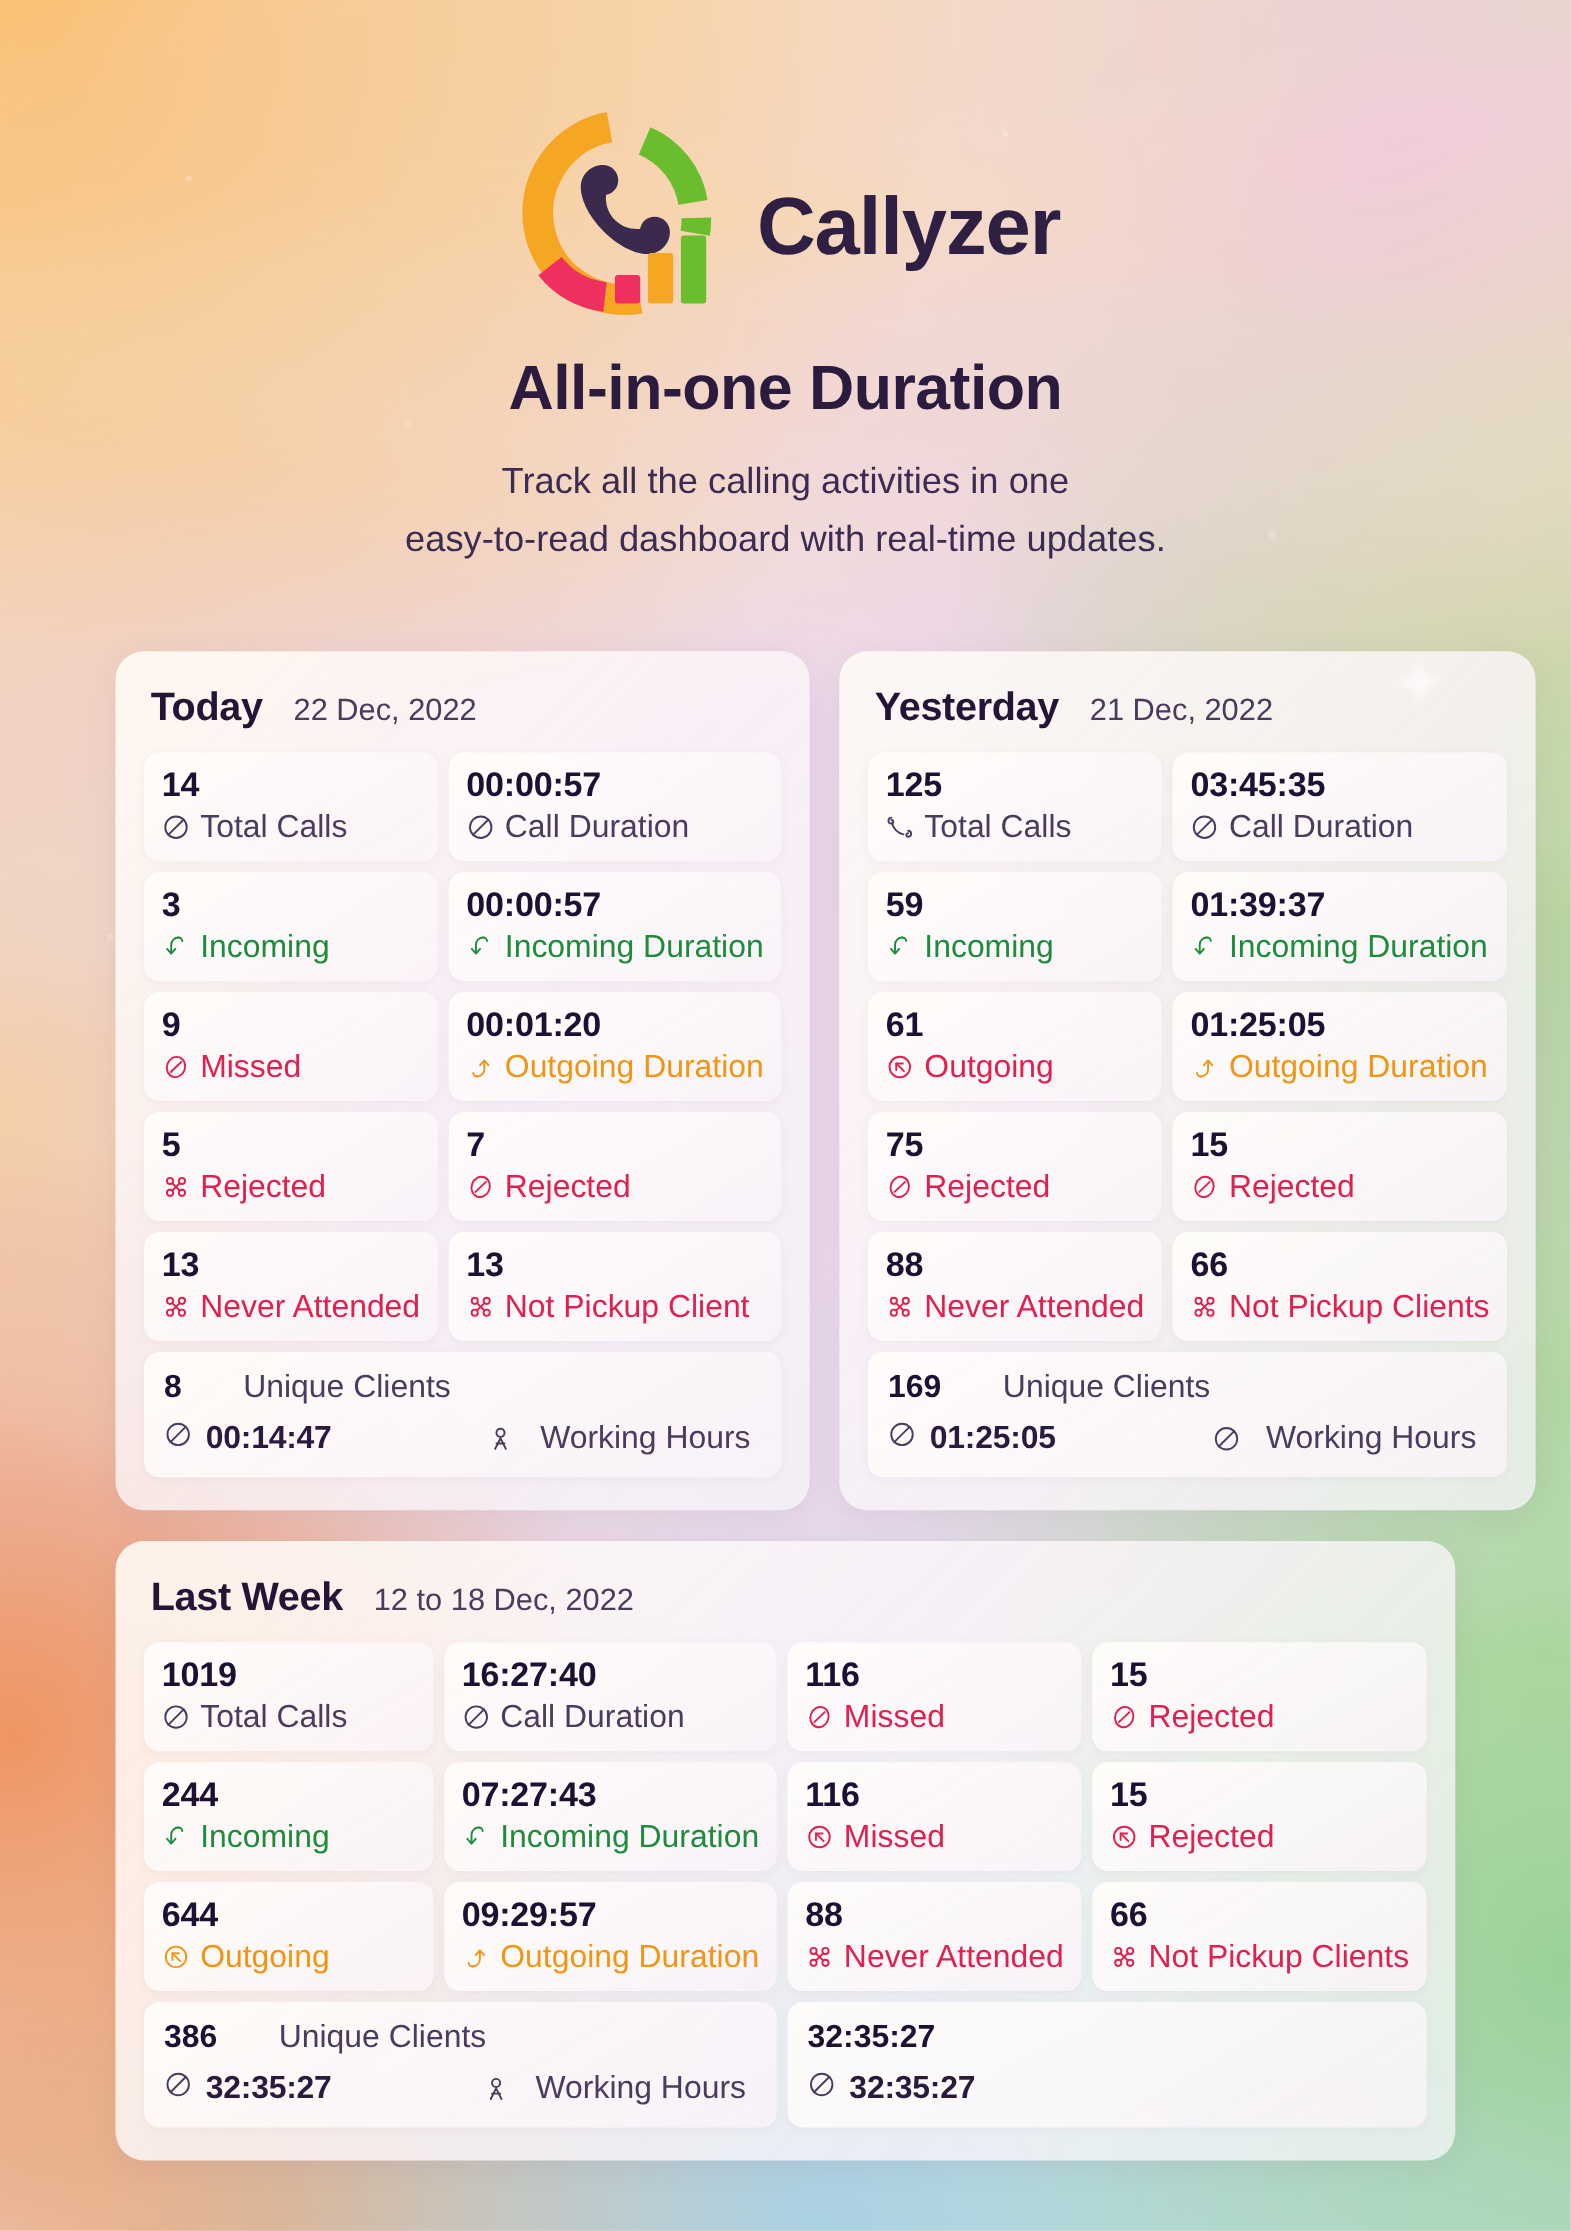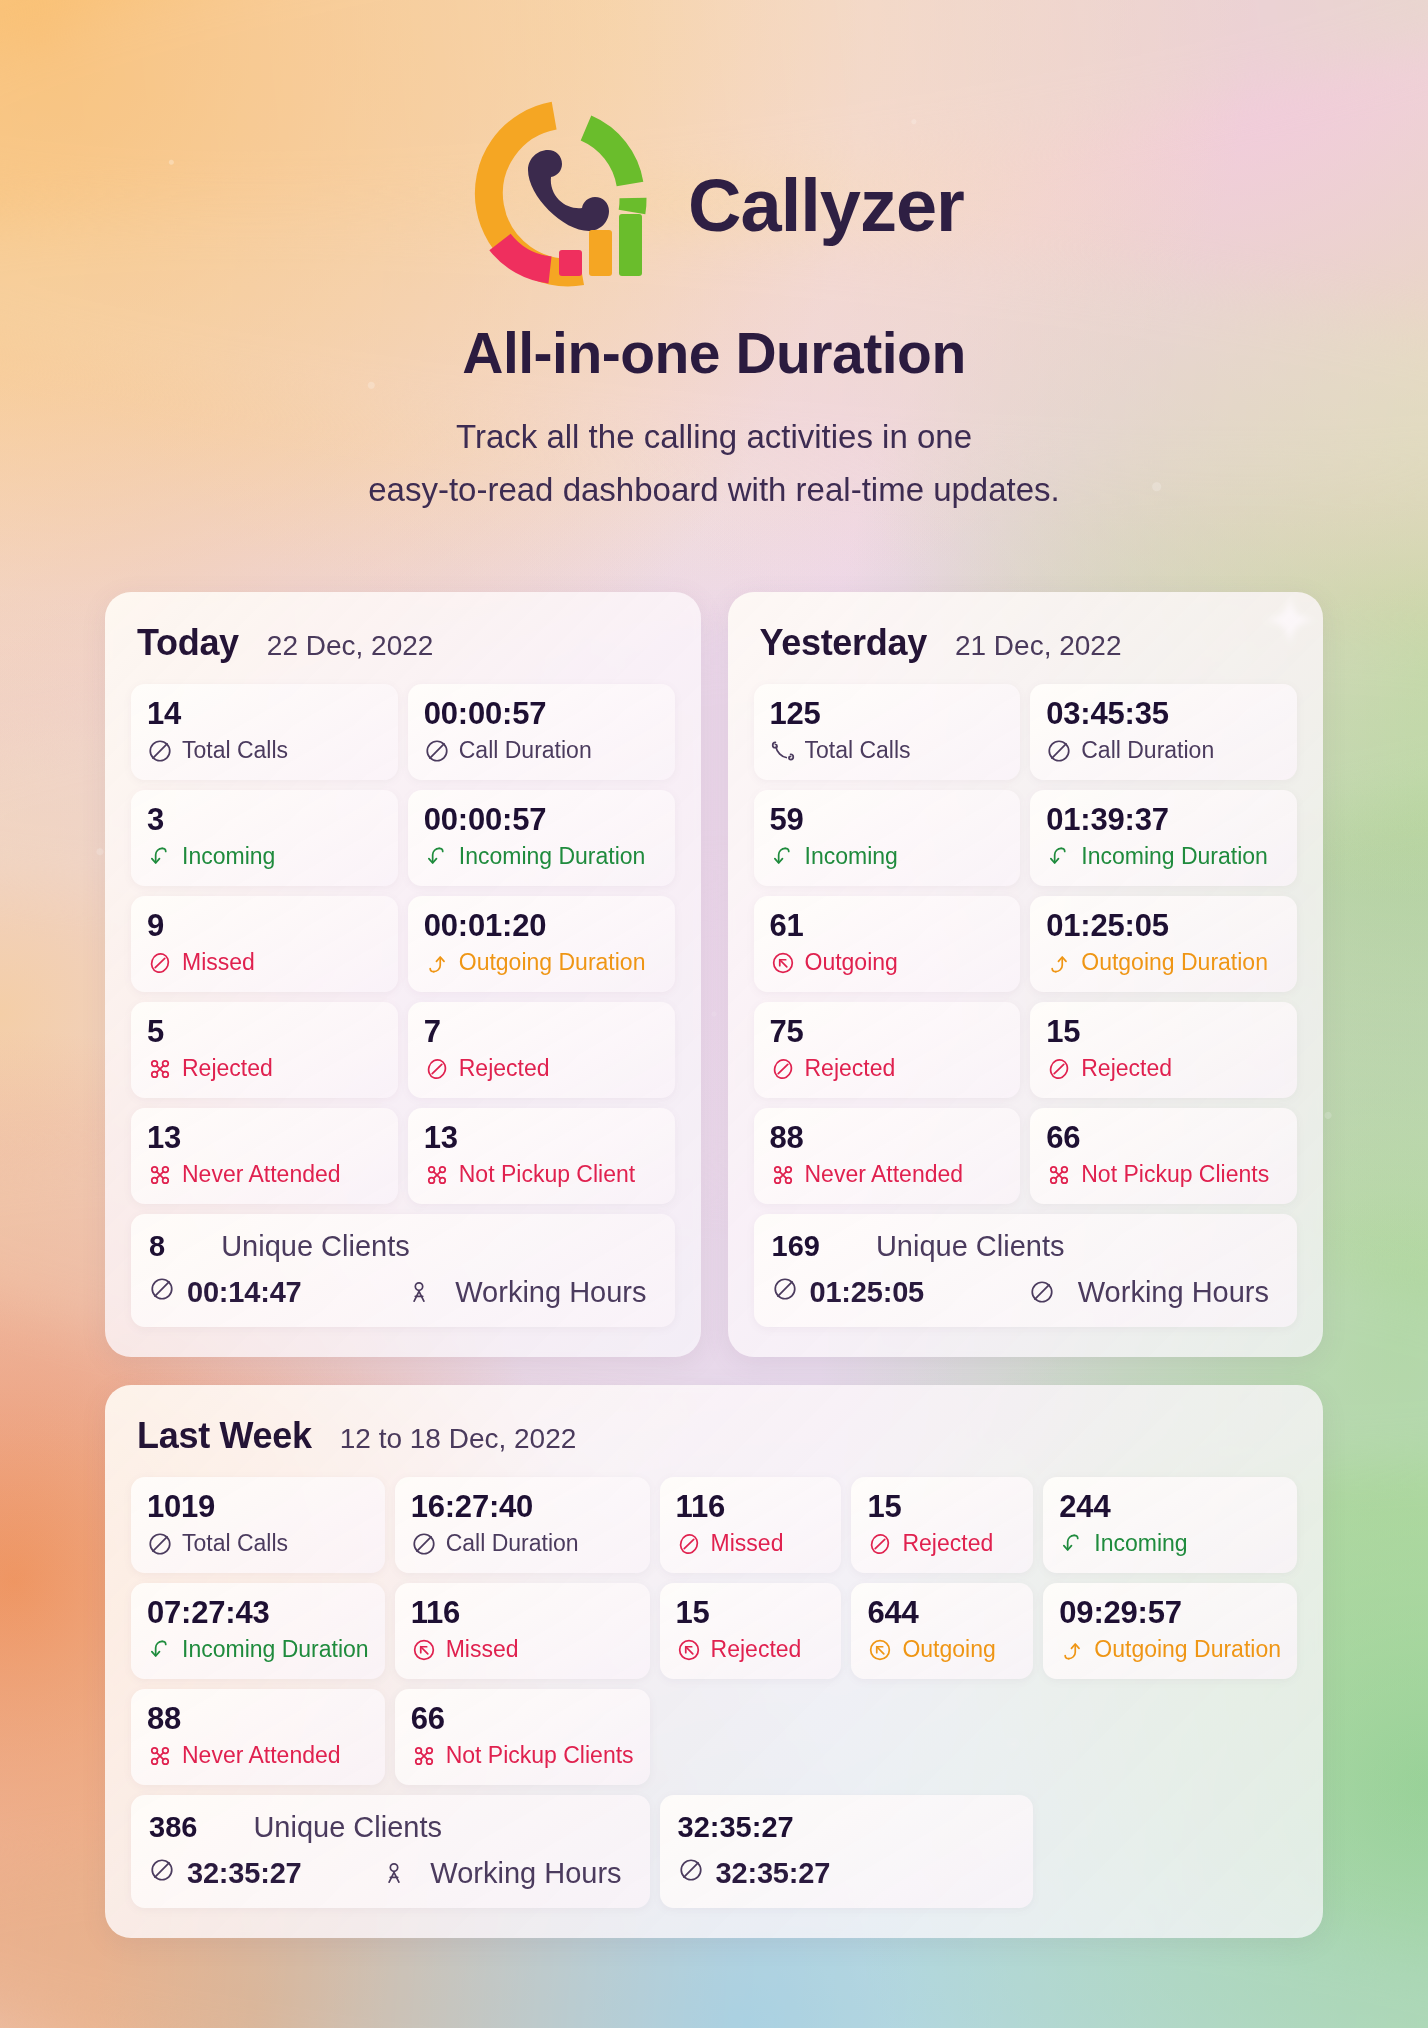--- a/index.html
+++ b/index.html
@@ -156,21 +156,21 @@
     letter-spacing: -0.3px;
   }
   .card-date {
     font-size: 28px;
     font-weight: 400;
     color: #4a3a5c;
   }
 
   .grid { display: grid; gap: 10px; }
   .grid-2 { grid-template-columns: 1fr 1fr; }
-  .grid-4 { grid-template-columns: 1fr 1fr 1fr 1fr 1fr; }
+  .grid-4 { grid-template-columns: 1fr 1fr 1fr 1fr; }
 
   .tile {
     border-radius: 14px;
     padding: 14px 16px 16px 16px;
     min-height: 96px;
     background: linear-gradient(150deg, rgba(255,253,250,0.92), rgba(250,243,249,0.78));
     box-shadow: 0 2px 9px rgba(130,100,130,0.07);
     display: flex;
     flex-direction: column;
     justify-content: center;
@@ -180,21 +180,21 @@
     font-size: 31px;
     font-weight: 700;
     color: #1e1033;
     line-height: 1;
     letter-spacing: -0.2px;
   }
   .tile-label {
     display: flex;
     align-items: center;
     gap: 9px;
-    font-size: 23px;
+    font-size: 29px;
     line-height: 1;
     white-space: nowrap;
     text-align: right;
   }
   .tile-label .ic { flex: none; display: block; }
 
   .c-neutral { color: #4b3b5e; }
   .c-green   { color: #1f8b3d; }
   .c-red     { color: #e0214f; }
   .c-orange  { color: #ef9615; }

